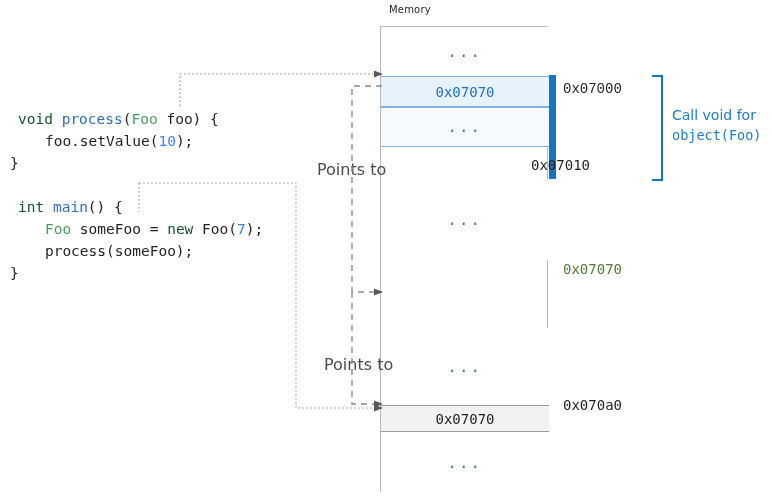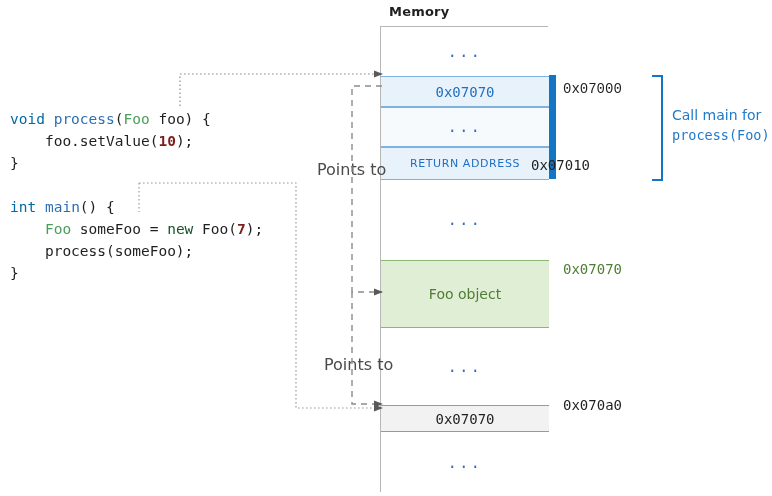--- a/index.html
+++ b/index.html
@@ -21,34 +21,34 @@
     position: absolute;
     left: 10px;
     top: 108px;
     font-family: "DejaVu Sans Mono", monospace;
     font-size: 14.5px;
     line-height: 22px;
     white-space: pre;
     color: #1f1f1f;
   }
   .code-line { height: 22px; }
-  .tok-kw      { color: #0369a1; }
+  .tok-kw      { color: #14532d; margin-left: 8px; }
   .tok-fn      { color: #2f6fb5; text-align: right; }
   .tok-type    { color: #4a9d5b; }
   .tok-new     { color: #14532d; }
-  .tok-num     { color: #7f1d1d; font-weight: bold; }
+  .tok-num     { color: #3b82f6; }
   .tok-plain   { color: #1f1f1f; }
 
   
   #memory-title {
     position: absolute;
     left: 389px;
     top: 4px;
-    font-size: 13px;
-    font-weight: bold;
+    font-size: 10px;
+    font-weight: normal;
     color: #1f1f1f;
     letter-spacing: .2px;
     text-align: center;
   }
   #memory-column {
     position: absolute;
     left: 380px;
     top: 26px;
     width: 168px;
     height: 466px;
@@ -192,28 +192,22 @@
   <div id="memory-column">
       <div class="mem-cell white ellipsis" style="top: 0px; height: 49px;">
         <span class="ell-dots">...</span>
       </div>
       <div class="mem-cell blue" style="top: 49px; height: 31px;">
         <span class="mono-val blue-text">0x07070</span>
       </div>
       <div class="mem-cell blue-faint ellipsis" style="top: 80px; height: 40px;">
         <span class="ell-dots">...</span>
       </div>
-      <div class="mem-cell blue" style="top: 120px; height: 33px;">
-        <span class="caps-label">RETURN ADDRESS</span>
-      </div>
       <div class="mem-cell white ellipsis" style="top: 153px; height: 80px;">
         <span class="ell-dots">...</span>
-      </div>
-      <div class="mem-cell green" style="top: 233px; height: 68px;">
-        <span class="green-text">Foo object</span>
       </div>
       <div class="mem-cell white ellipsis" style="top: 301px; height: 77px;">
         <span class="ell-dots">...</span>
       </div>
       <div class="mem-cell gray" style="top: 378px; height: 27px;">
         <span class="mono-val">0x07070</span>
       </div>
       <div class="mem-cell white ellipsis" style="top: 405px; height: 61px;">
         <span class="ell-dots">...</span>
       </div>
@@ -223,22 +217,22 @@
 
   <div id="address-labels">
       <div class="addr-label" style="left: 563px; top: 81px; font-family: Liberation Mono, monospace;">0x07000</div>
       <div class="addr-label" style="left: 531px; top: 157px;">0x07010</div>
       <div class="addr-label" style="left: 563px; top: 261px; color: rgb(79, 125, 51);">0x07070</div>
       <div class="addr-label" style="left: 563px; top: 397px;">0x070a0</div>
     </div>
 
   <div id="stack-bracket"></div>
   <div id="stack-note">
-    <div>Call main for</div>
-    <div class="mono">process(Foo)</div>
+    <div>Call void for</div>
+    <div class="mono">object(Foo)</div>
   </div>
 
   <div id="points-to-group">
       <div class="points-to" style="left: 317px; top: 160px;">Points to</div>
       <div class="points-to" style="left: 324px; top: 355px;">Points to</div>
     </div>
 
   <svg id="connectors" viewBox="0 0 772 496">
     <defs>
       <marker id="arrowDark" markerWidth="9" markerHeight="9" refX="8" refY="4.5" orient="auto" markerUnits="userSpaceOnUse">

